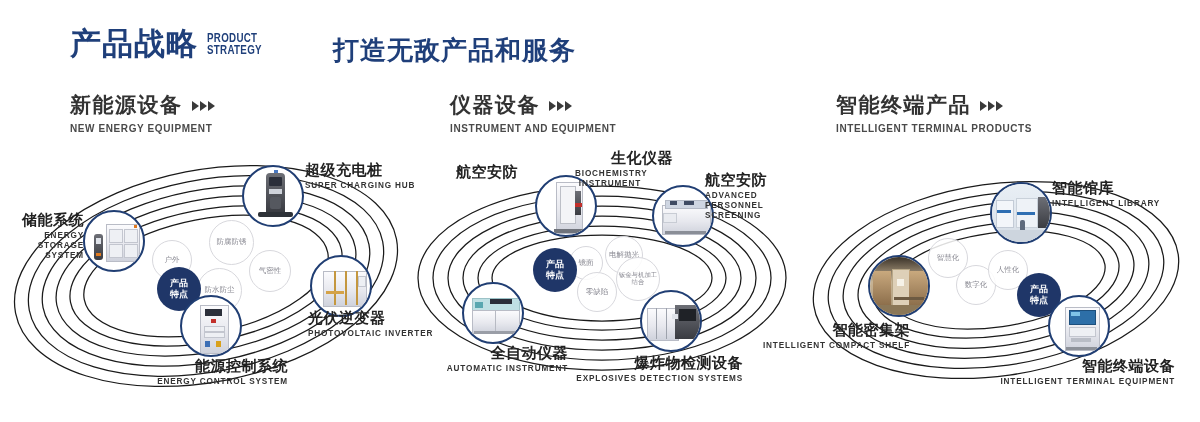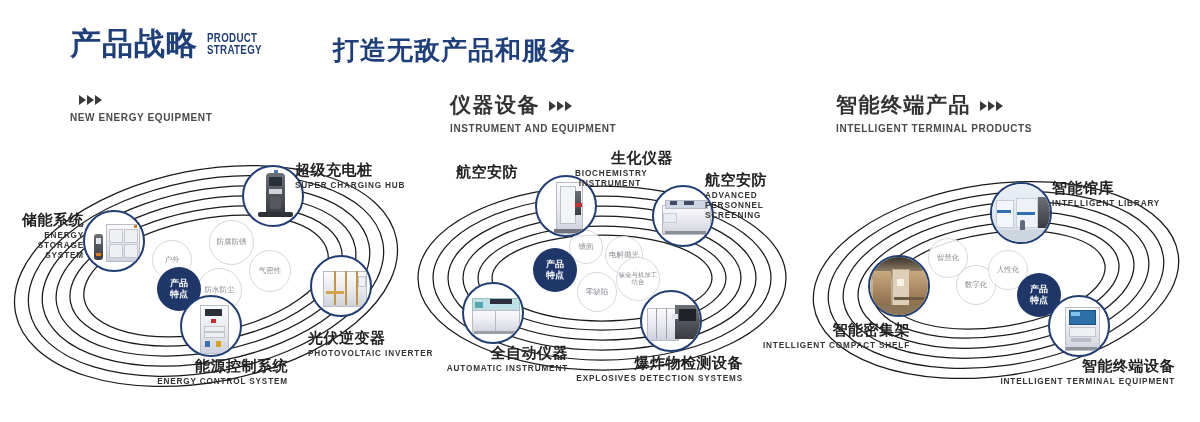--- a/index.html
+++ b/index.html
@@ -105,20 +105,21 @@
     <div class="hdr-cn">产品战略</div>
     <div class="hdr-en">
       <div>PRODUCT</div>
       <div>STRATEGY</div>
     </div>
   </div>
   <div class="hdr-sub">打造无敌产品和服务</div>
 
   <div class="sect" style="left:70px;top:95px;">
     <div class="sect-row">
+      <div class="sect-cn">新能源设备</div>
       <div class="sect-arrows">
           <span></span>
           <span></span>
           <span></span>
         </div>
     </div>
     <div class="sect-en">NEW ENERGY EQUIPMENT</div>
   </div>
 
   <div class="sect" style="left:450px;top:95px;">
@@ -197,36 +198,36 @@
     <div class="node" style="left:232px;top:15px;width:62px;height:62px;">
       <div class="art">
         <div class="ph cab-d" style="left:22px;top:6px;width:19px;height:39px;border-radius:4px 4px 0 0;"></div>
         <div class="ph scr" style="left:25px;top:10px;width:13px;height:9px;border-radius:1px;"></div>
         <div class="ph" style="left:25px;top:22px;width:13px;height:5px;background:#cfd3da;"></div>
         <div class="ph" style="left:26px;top:30px;width:11px;height:12px;background:#55585f;border-radius:2px;"></div>
         <div class="ph" style="left:14px;top:45px;width:35px;height:5px;background:#2e3238;border-radius:2px;"></div>
         <div class="ph" style="left:30px;top:3px;width:4px;height:3px;background:#4a79c2;"></div>
       </div>
     </div>
-    <div class="lbl" style="left:285px;top:12px;">
+    <div class="lbl" style="left:295px;top:12px;">
       <div class="cn">超级充电桩</div>
       <div class="en">SUPER CHARGING HUB</div>
     </div>
 
     <div class="node" style="left:300px;top:105px;width:62px;height:62px;">
       <div class="art">
         <div class="ph cab" style="left:11px;top:14px;width:42px;height:34px;"></div>
         <div class="ph" style="left:22px;top:14px;width:1.5px;height:34px;background:#c4973f;"></div>
         <div class="ph" style="left:33px;top:14px;width:1.5px;height:34px;background:#c4973f;"></div>
         <div class="ph" style="left:44px;top:14px;width:1.5px;height:34px;background:#c4973f;"></div>
         <div class="ph pan" style="left:46px;top:19px;width:6px;height:9px;"></div>
         <div class="ph" style="left:14px;top:34px;width:18px;height:3px;background:#d4a349;"></div>
       </div>
     </div>
-    <div class="lbl" style="left:298px;top:180px;">
+    <div class="lbl" style="left:298px;top:160px;">
       <div class="cn">光伏逆变器</div>
       <div class="en">PHOTOVOLTAIC INVERTER</div>
     </div>
 
     <div class="node" style="left:170px;top:145px;width:62px;height:62px;">
       <div class="art">
         <div class="ph cab" style="left:18px;top:8px;width:27px;height:47px;"></div>
         <div class="ph scr" style="left:23px;top:12px;width:17px;height:7px;"></div>
         <div class="ph" style="left:29px;top:22px;width:5px;height:4px;background:#c2302b;"></div>
         <div class="ph pan" style="left:22px;top:29px;width:19px;height:4px;"></div>
@@ -246,21 +247,21 @@
       <g fill="none" stroke="#1a1a1a" stroke-width="1.25">
         <ellipse cx="202" cy="128" rx="124" ry="52"></ellipse>
         <ellipse cx="202" cy="128" rx="139" ry="62"></ellipse>
         <ellipse cx="202" cy="128" rx="154" ry="72"></ellipse>
         <ellipse cx="202" cy="128" rx="169" ry="82"></ellipse>
         <ellipse cx="202" cy="128" rx="184" ry="92"></ellipse>
         <ellipse cx="202" cy="128" rx="110" ry="43"></ellipse>
       </g>
     </svg>
 
-    <div class="bub" style="left:169px;top:80px;width:34px;height:34px;justify-content:center;">
+    <div class="bub" style="left:169px;top:96px;width:34px;height:34px;justify-content:center;">
         <span>镜面</span>
       </div>
     <div class="bub" style="left:205px;top:86px;width:38px;height:38px;text-align:center;">
         <span>电解抛光</span>
       </div>
     <div class="bub" style="left:177px;top:122px;width:40px;height:40px;">
         <span>零缺陷</span>
       </div>
     <div class="bub" style="left:216px;top:107px;width:44px;height:44px;font-size:6.4px;">
         <span>钣金与机加工结合</span>

